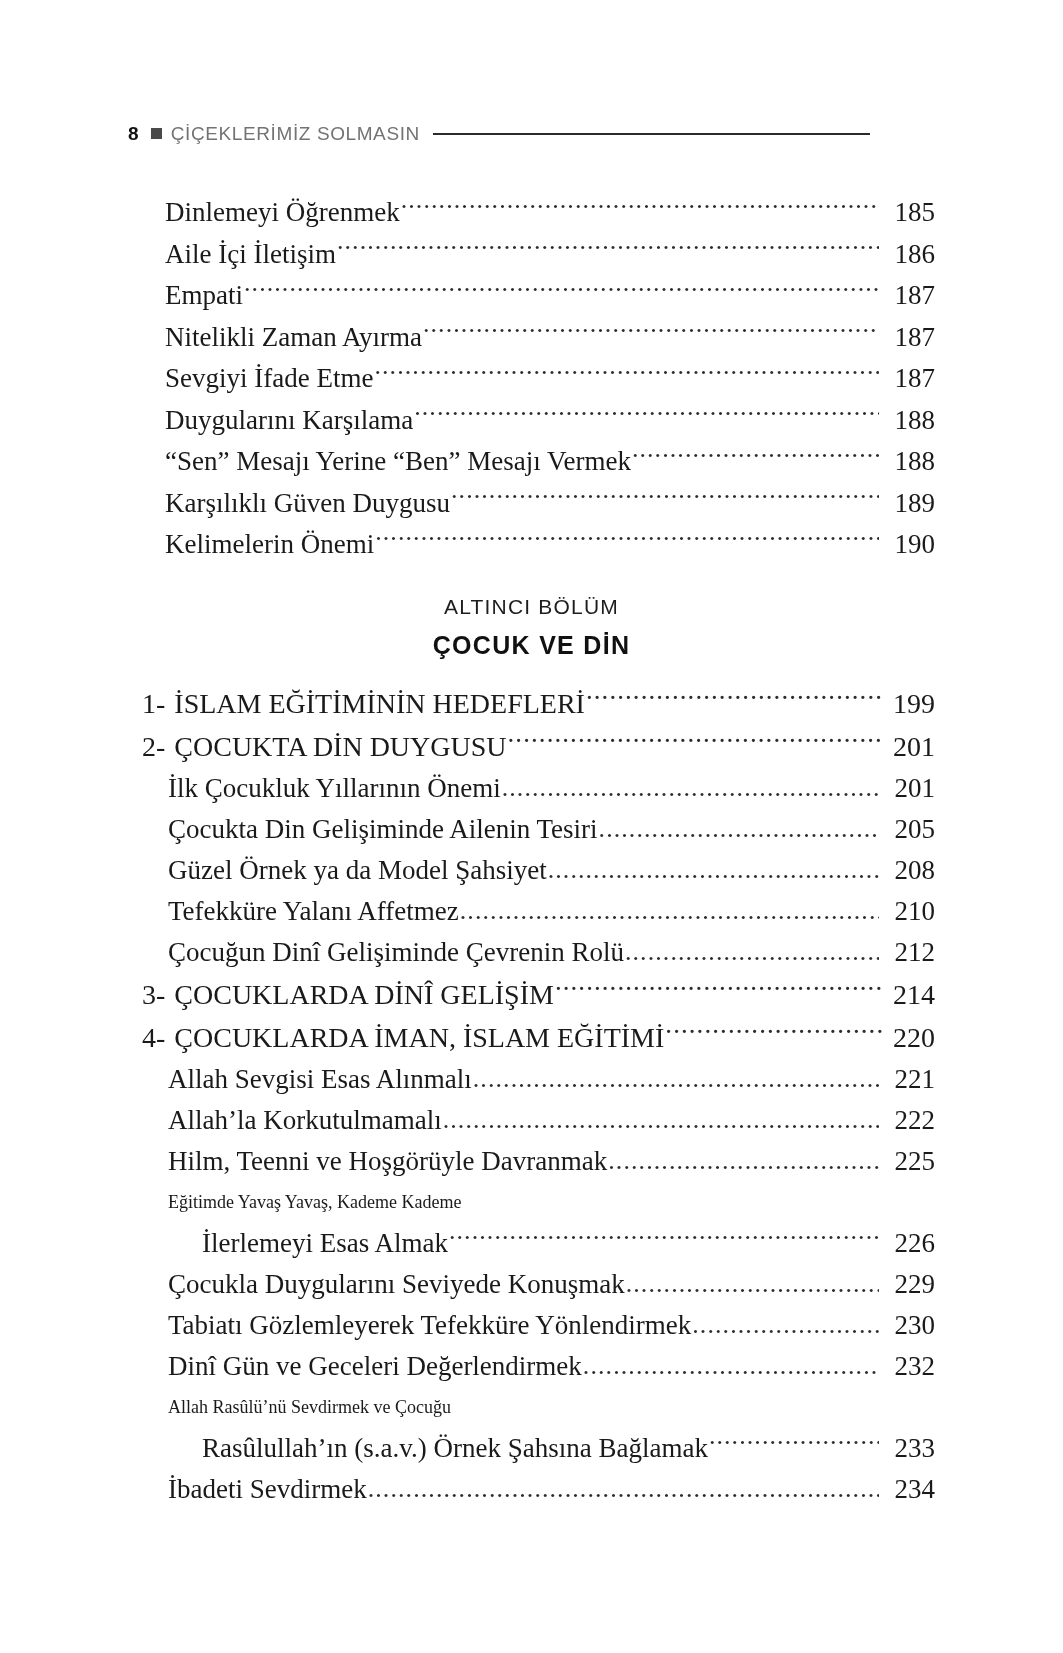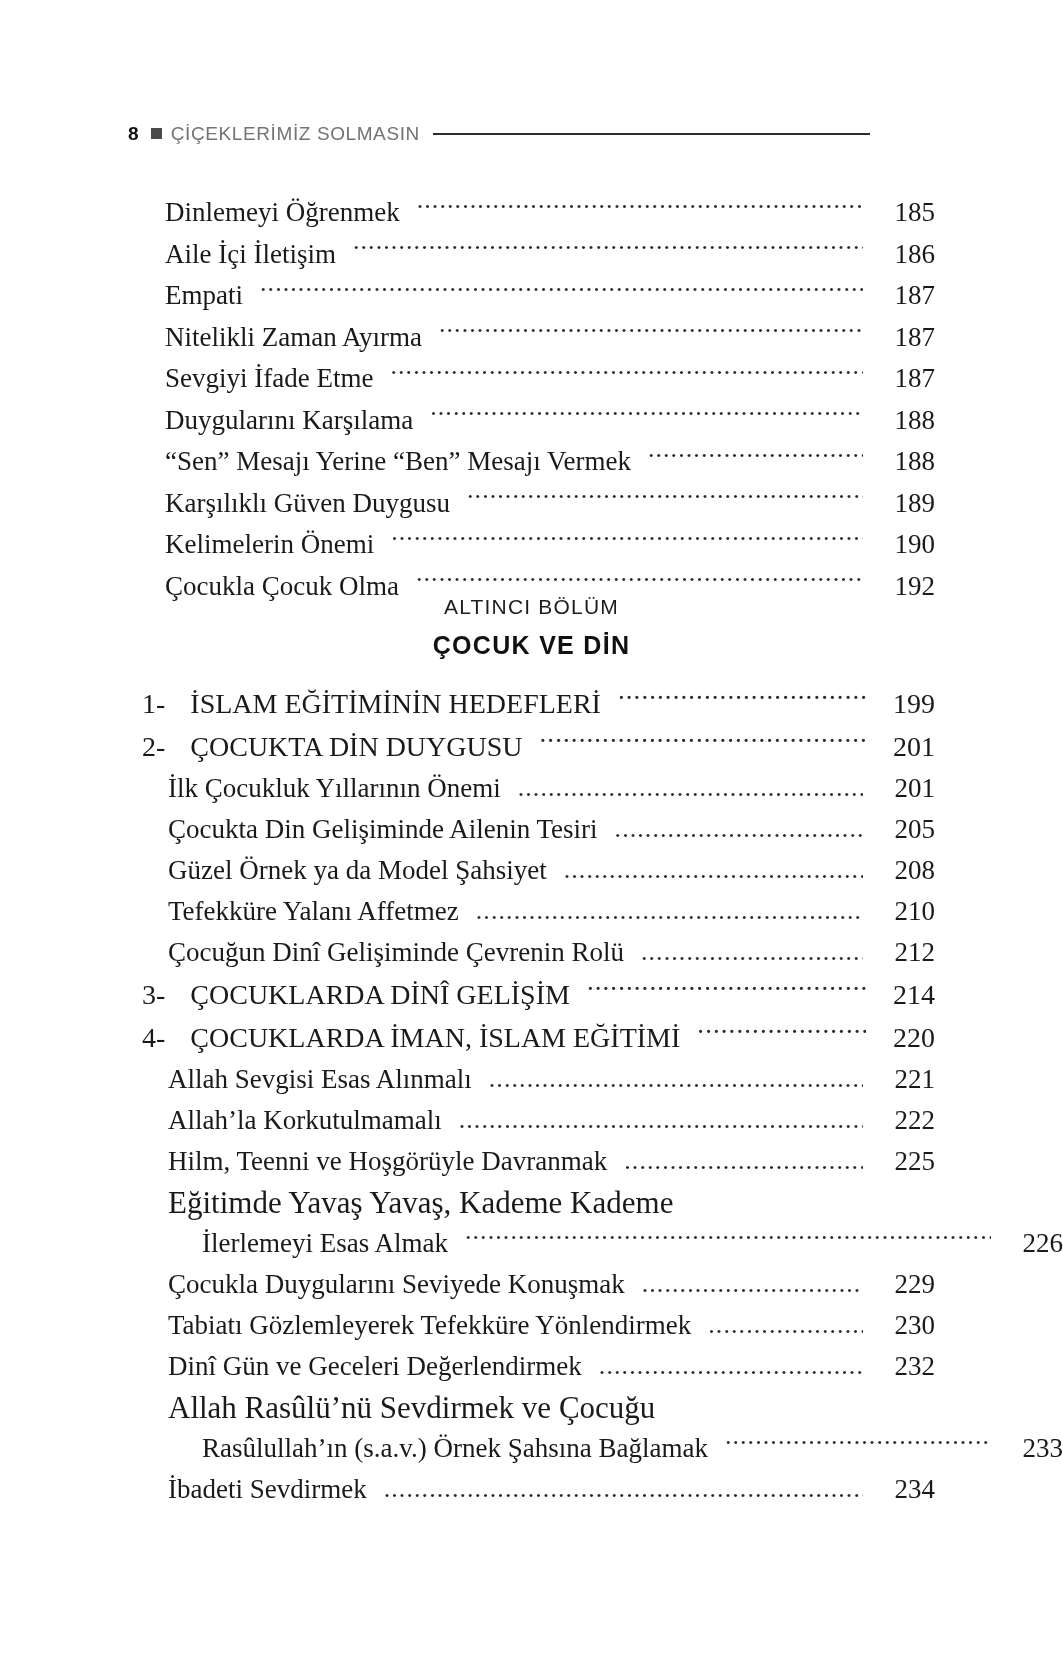--- a/index.html
+++ b/index.html
@@ -74,21 +74,20 @@
   }
   #block-one  { top: 192px; }
   #chapter    { top: 560px; margin-top: 32px; }
   #block-two  { top: 682px; }
 
   .toc-row {
     display: flex;
     align-items: baseline;
     padding: 0;
     white-space: nowrap;
-    gap: 16px;
   }
 
   
   .lvl-main {
     font-size: 28px;
     line-height: 43px;
     padding-left: 142px;
     padding-right: 128px;
   }
   .lvl-main .num {
@@ -111,25 +110,26 @@
     line-height: 41.5px;
     padding-left: 165px;
     padding-right: 128px;
   }
 
   
   .lvl-cont {
     font-size: 27px;
     line-height: 41px;
     padding-left: 202px;
+    padding-right: 128px;
   }
 
   
   .lvl-wrap-first {
-    font-size: 31px;
+    font-size: 18px;
     line-height: 41px;
     padding-left: 168px;
     padding-right: 64px;
   }
 
   .title {
     flex: none;
   }
   .leader {
     flex: 1 1 auto;
@@ -231,25 +231,20 @@
       <div class="toc-row lvl-plain">
         <span class="title">Karşılıklı Güven Duygusu</span>
         <span class="leader"></span>
         <span class="pageno">189</span>
       </div>
       <div class="toc-row lvl-plain">
         <span class="title">Kelimelerin Önemi</span>
         <span class="leader"></span>
         <span class="pageno">190</span>
       </div>
-      <div class="toc-row lvl-plain">
-        <span class="title">Çocukla Çocuk Olma</span>
-        <span class="leader"></span>
-        <span class="pageno">192</span>
-      </div>
     </div>
 
   <div class="toc-block chapter-head" id="chapter">
     <div class="chapter-kicker">ALTINCI BÖLÜM</div>
     <div class="chapter-title">ÇOCUK VE DİN</div>
   </div>
 
   <div class="toc-block" id="block-two">
       <div class="toc-row lvl-main">
         <span class="num">1-</span>

